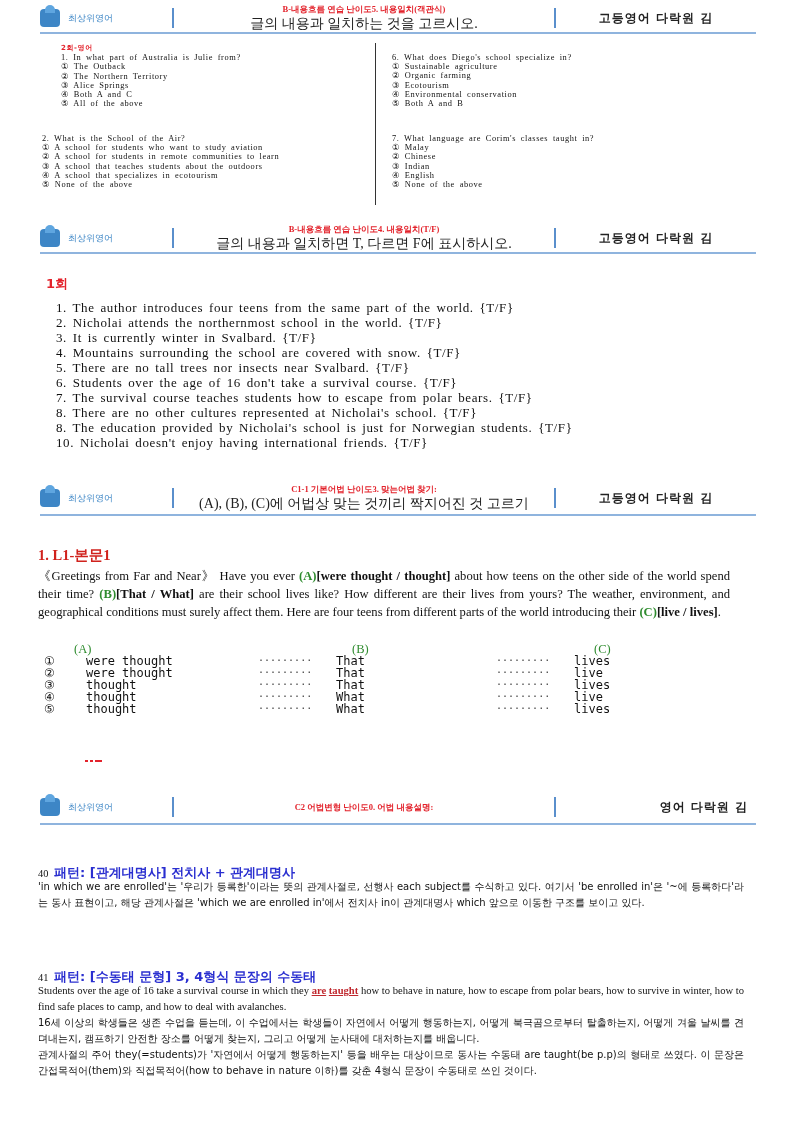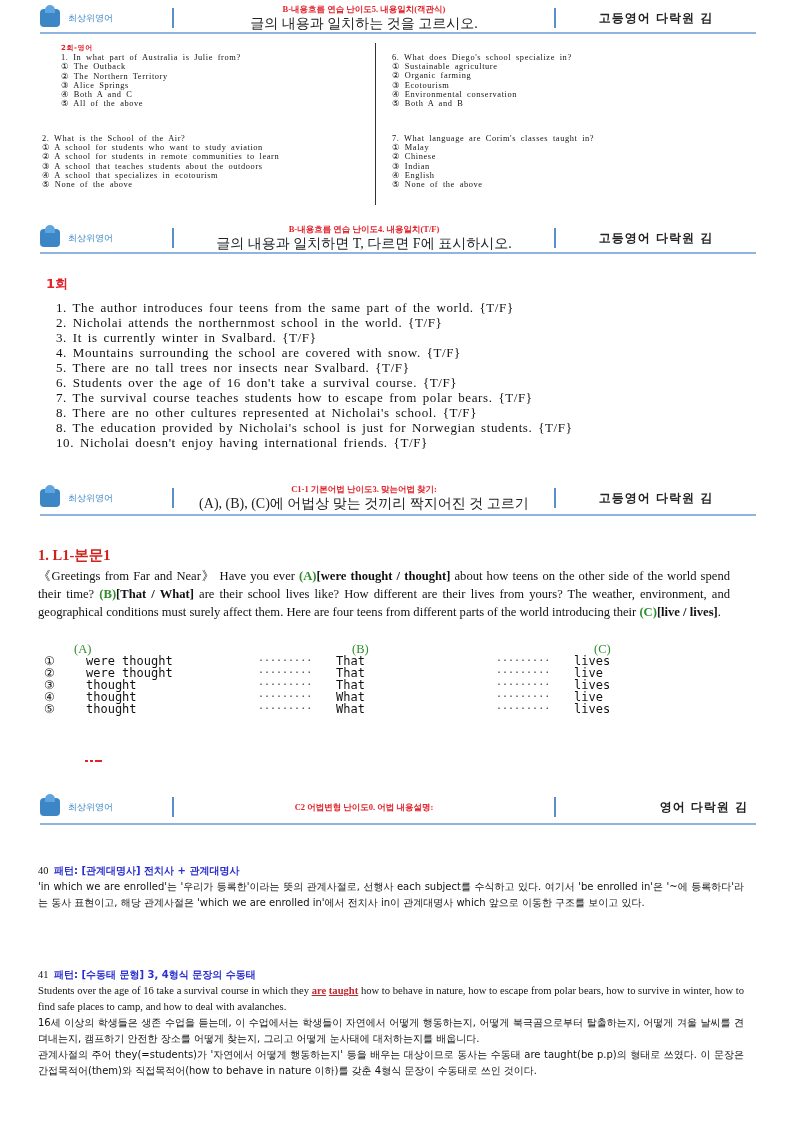--- a/index.html
+++ b/index.html
@@ -37,21 +37,21 @@
     .choices .c { position: absolute; white-space: pre; }
     .choices .hd { color: #2f8c2f; font-family: "Liberation Serif", serif; font-size: 12.5px; }
     .choices .dots { letter-spacing: 0; color: #444; font-size: 10px; }
     .red-mark { position: absolute; left: 85px; top: 748px; width: 22px; height: 3px; }
     .red-mark span { display: inline-block; width: 3px; height: 2px; background: #e3232c; margin-right: 2px; }
     .red-mark span.l { width: 7px; }
 
     
     .p-head { position: absolute; left: 38px; font-size: 10.4px; }
     .p-head .num { color: #111; font-size: 10.4px; margin-right: 3px; }
-    .p-head .h { color: #2a2fd0; font-weight: bold; font-family: "DejaVu Sans", sans-serif; font-size: 10px; }
+    .p-head .h { color: #2a2fd0; font-weight: bold; font-family: "DejaVu Sans", sans-serif; font-size: 13px; }
     .p-body { position: absolute; left: 38px; width: 706px; font-size: 10.6px; line-height: 16px; text-align: justify; }
     .p-body .ko { font-family: "DejaVu Sans", sans-serif; font-size: 10px; }
     .hl { color: #c0282e; font-weight: bold; text-decoration: underline; text-decoration-color: #c0282e; }
   </style>
 </head>
 <body>
 
 <div class="hdr" style="top:4px;">
   <div class="logo">
     <div class="logo-icon">

